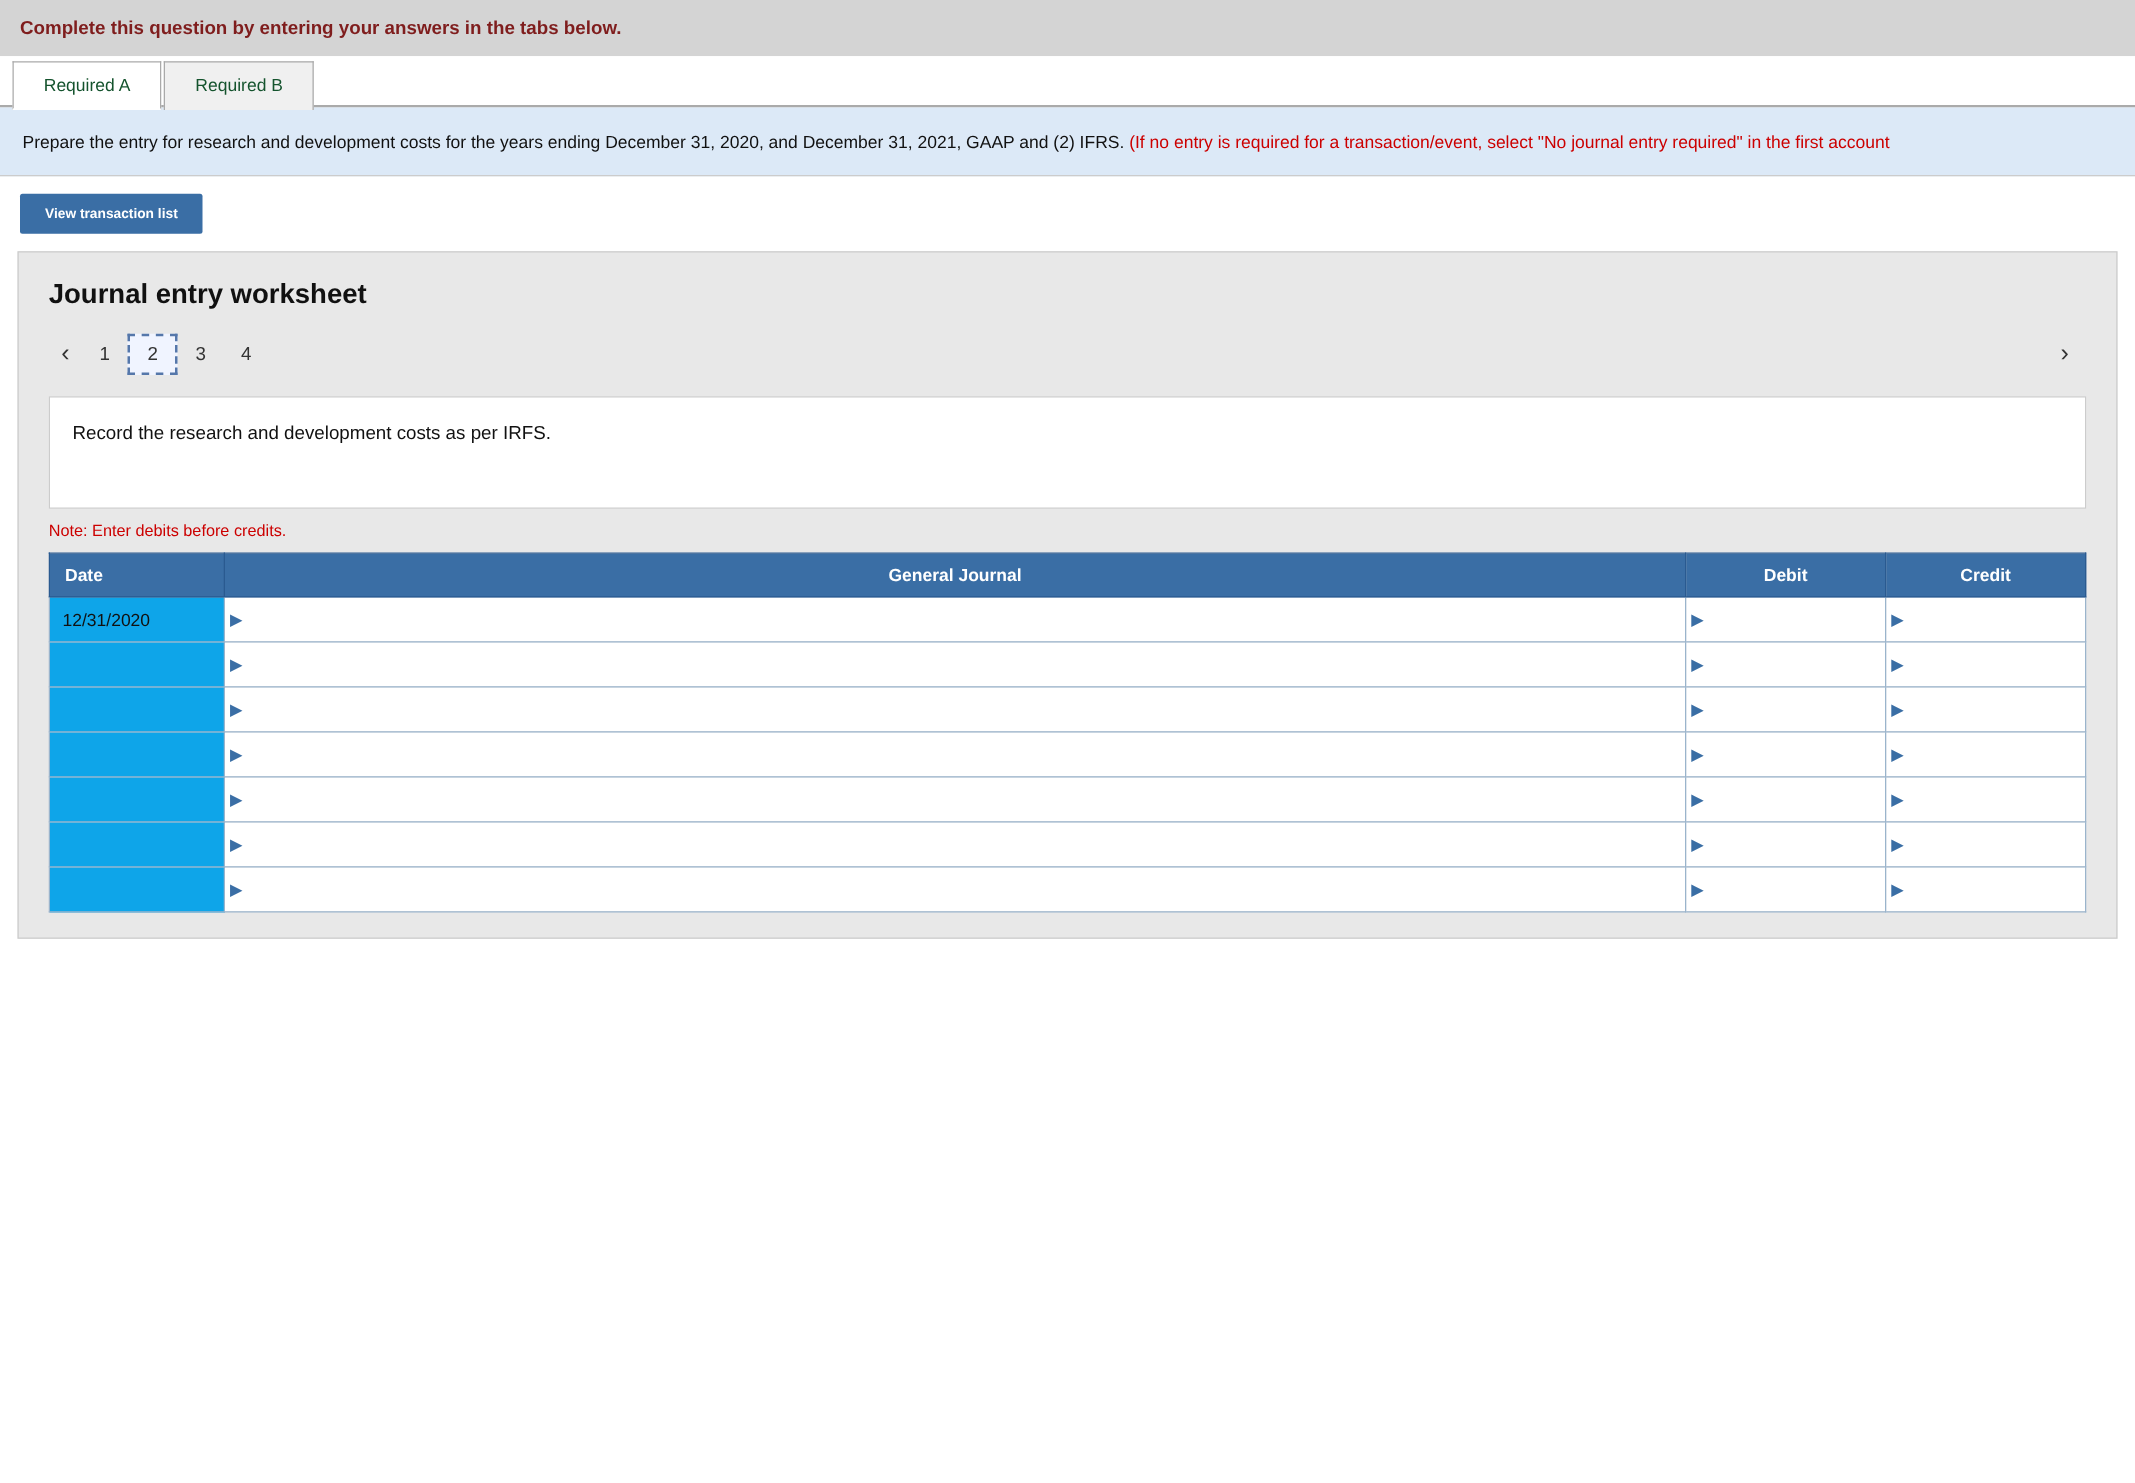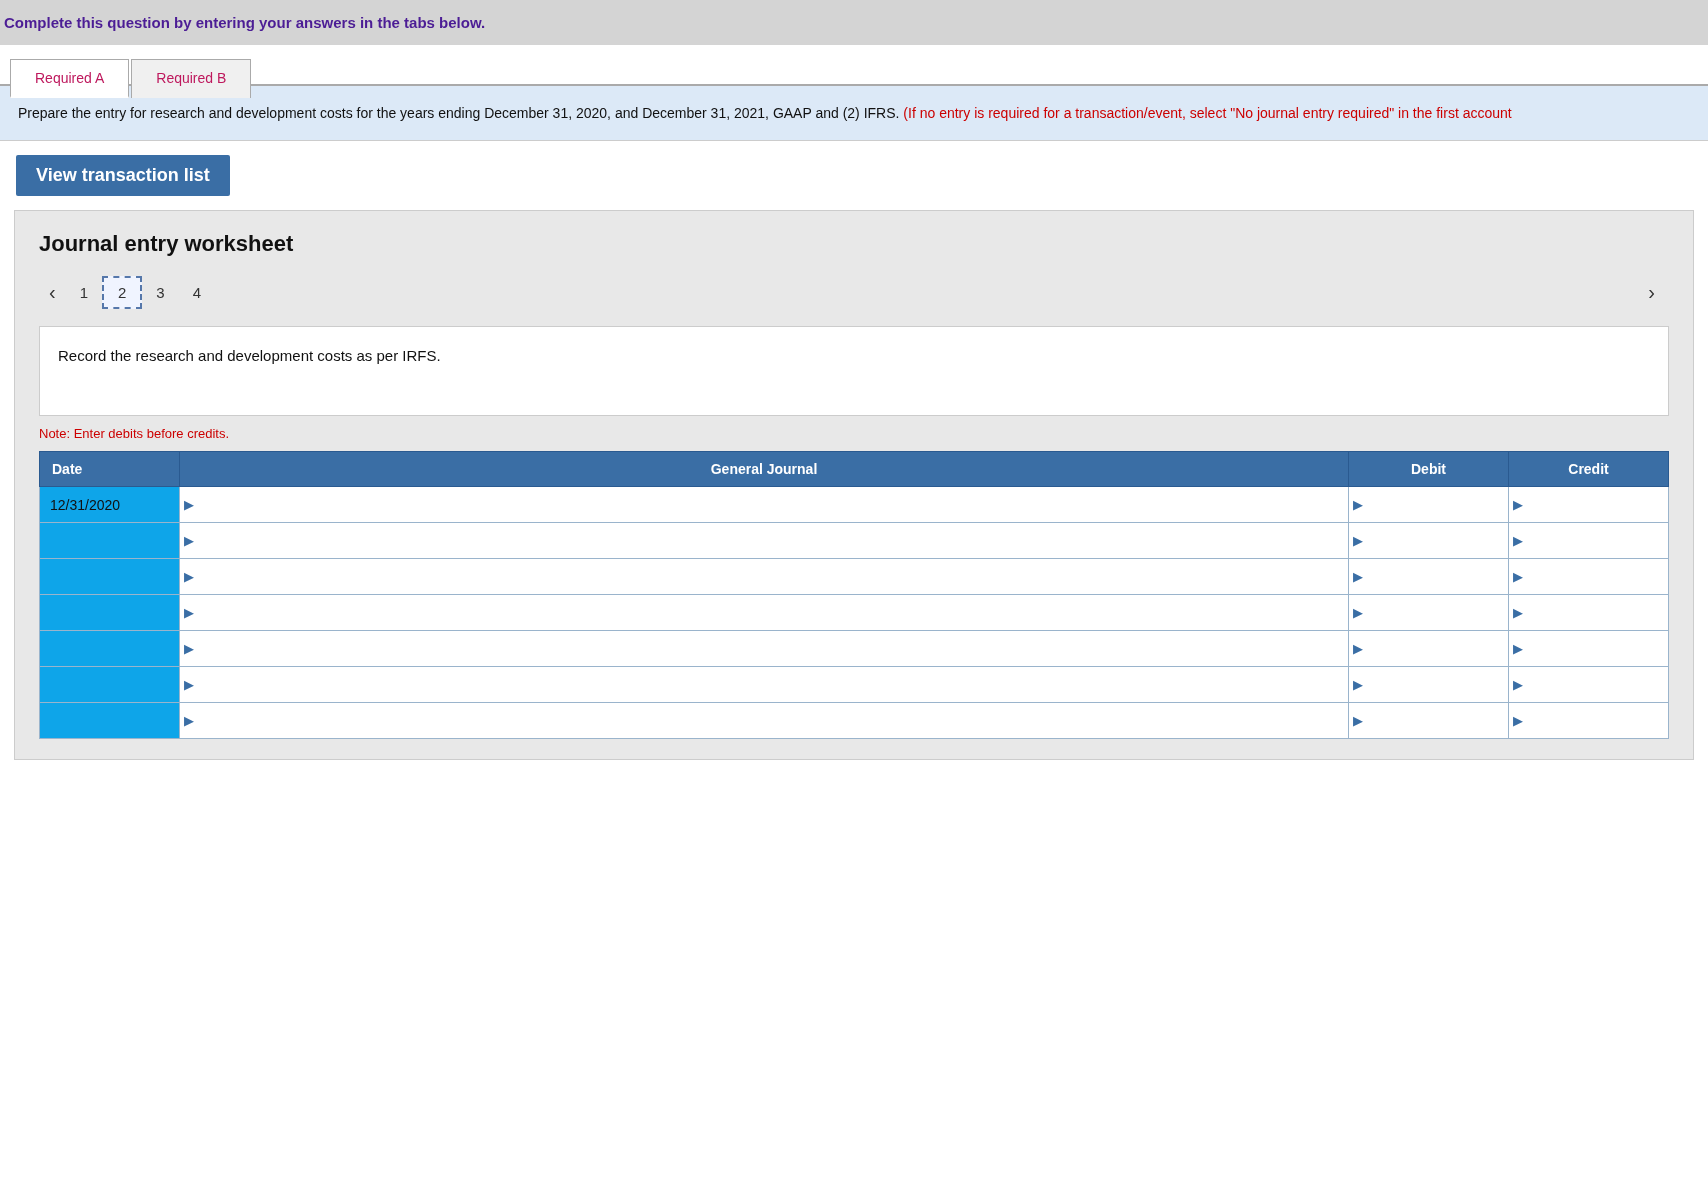--- a/index.html
+++ b/index.html
@@ -10,45 +10,45 @@
     body {
       font-family: Arial, sans-serif;
       font-size: 14px;
       background: #ffffff;
       width: 1708px;
       min-height: 1186px;
     }
 
     .top-instruction-bar {
       background: #d4d4d4;
-      padding: 14px 4px;
+      padding: 14px 16px;
       font-weight: bold;
       font-size: 15px;
-      color: #4c1d95;
+      color: #7f1d1d;
     }
 
     .tabs-row {
       display: flex;
       border-bottom: 2px solid #aaaaaa;
       padding: 0 10px;
       margin-top: 0;
       background: #ffffff;
     }
 
     .tab {
       padding: 10px 24px;
       border: 1px solid #aaa;
       border-bottom: none;
       cursor: pointer;
       background: #ffffff;
       font-size: 14px;
-      color: #be185d;
+      color: #14532d;
       margin-right: 2px;
       position: relative;
-      top: 14px;
+      top: 4px;
     }
 
     .tab.active {
       background: #ffffff;
       border-bottom: 2px solid #ffffff;
       font-weight: normal;
       z-index: 1;
     }
 
     .tab:not(.active) {
@@ -66,21 +66,21 @@
 
     .question-instruction .red-text {
       color: #cc0000;
     }
 
     .view-transaction-btn {
       display: inline-block;
       background: #3a6ea5;
       color: #ffffff;
       padding: 10px 20px;
-      font-size: 18px;
+      font-size: 11px;
       font-weight: bold;
       cursor: pointer;
       border: none;
       margin: 14px 16px;
       border-radius: 2px;
     }
 
     .worksheet-container {
       background: #e8e8e8;
       margin: 0 14px 20px 14px;

